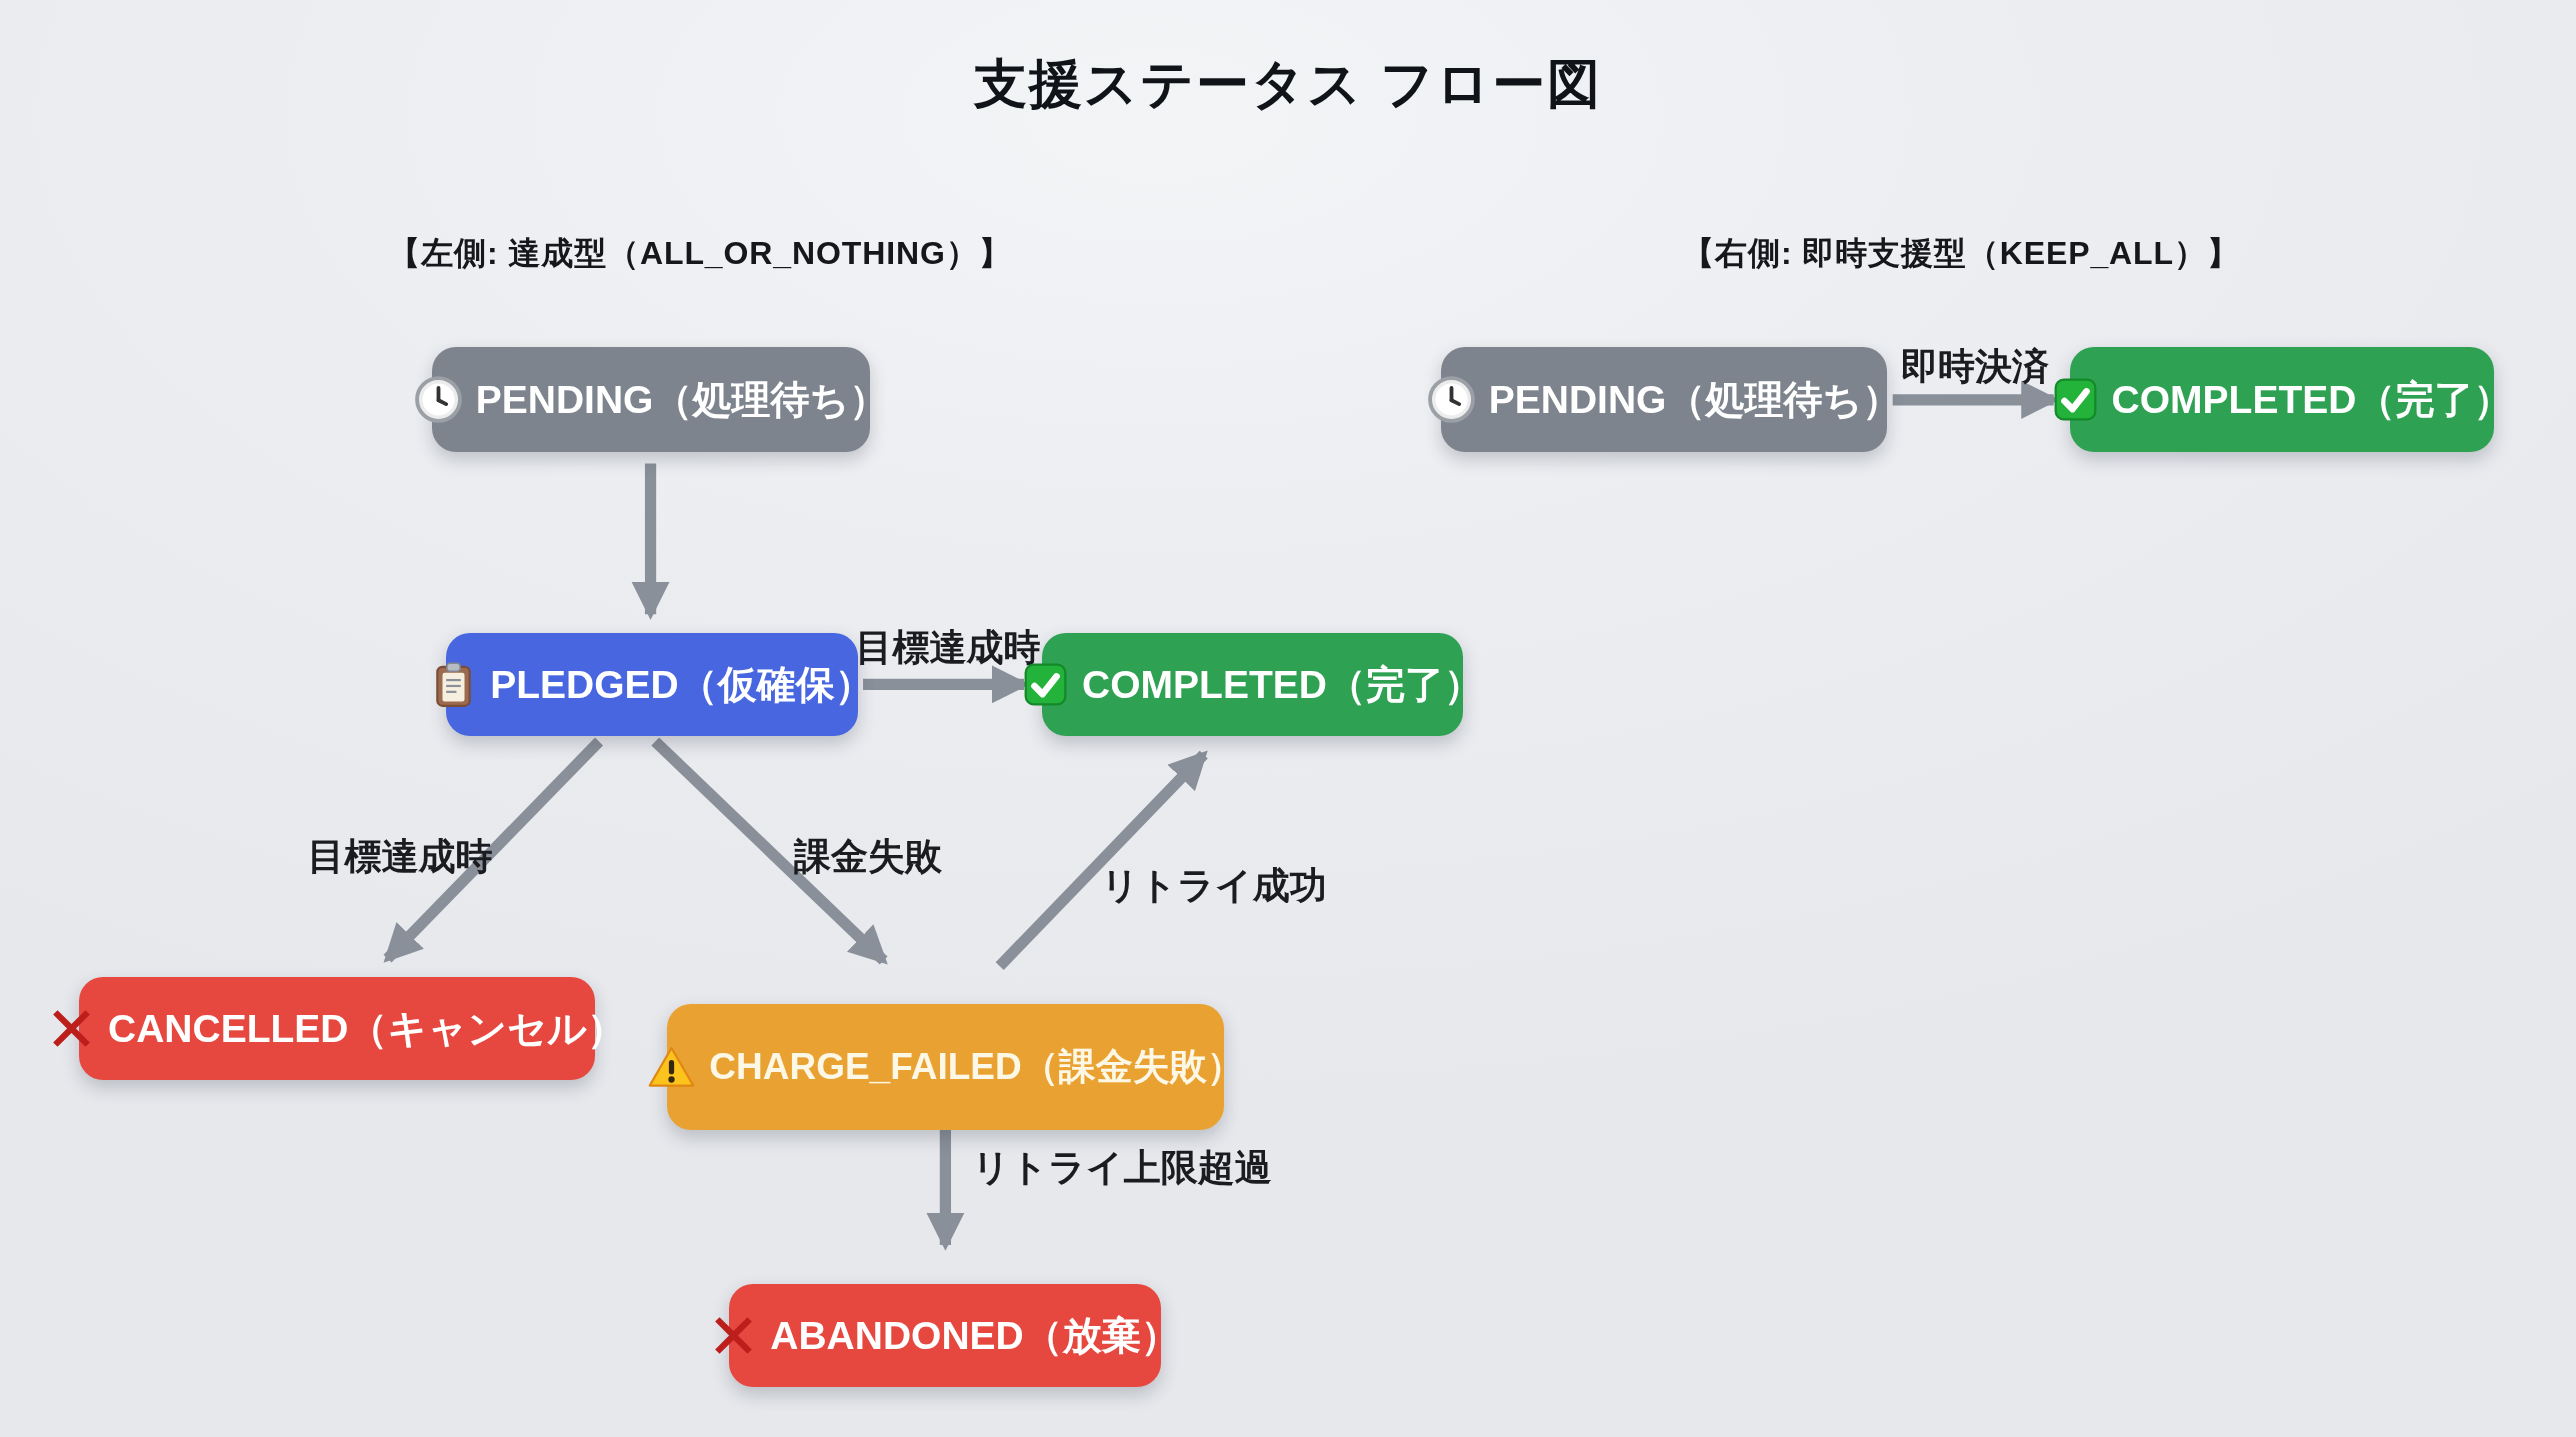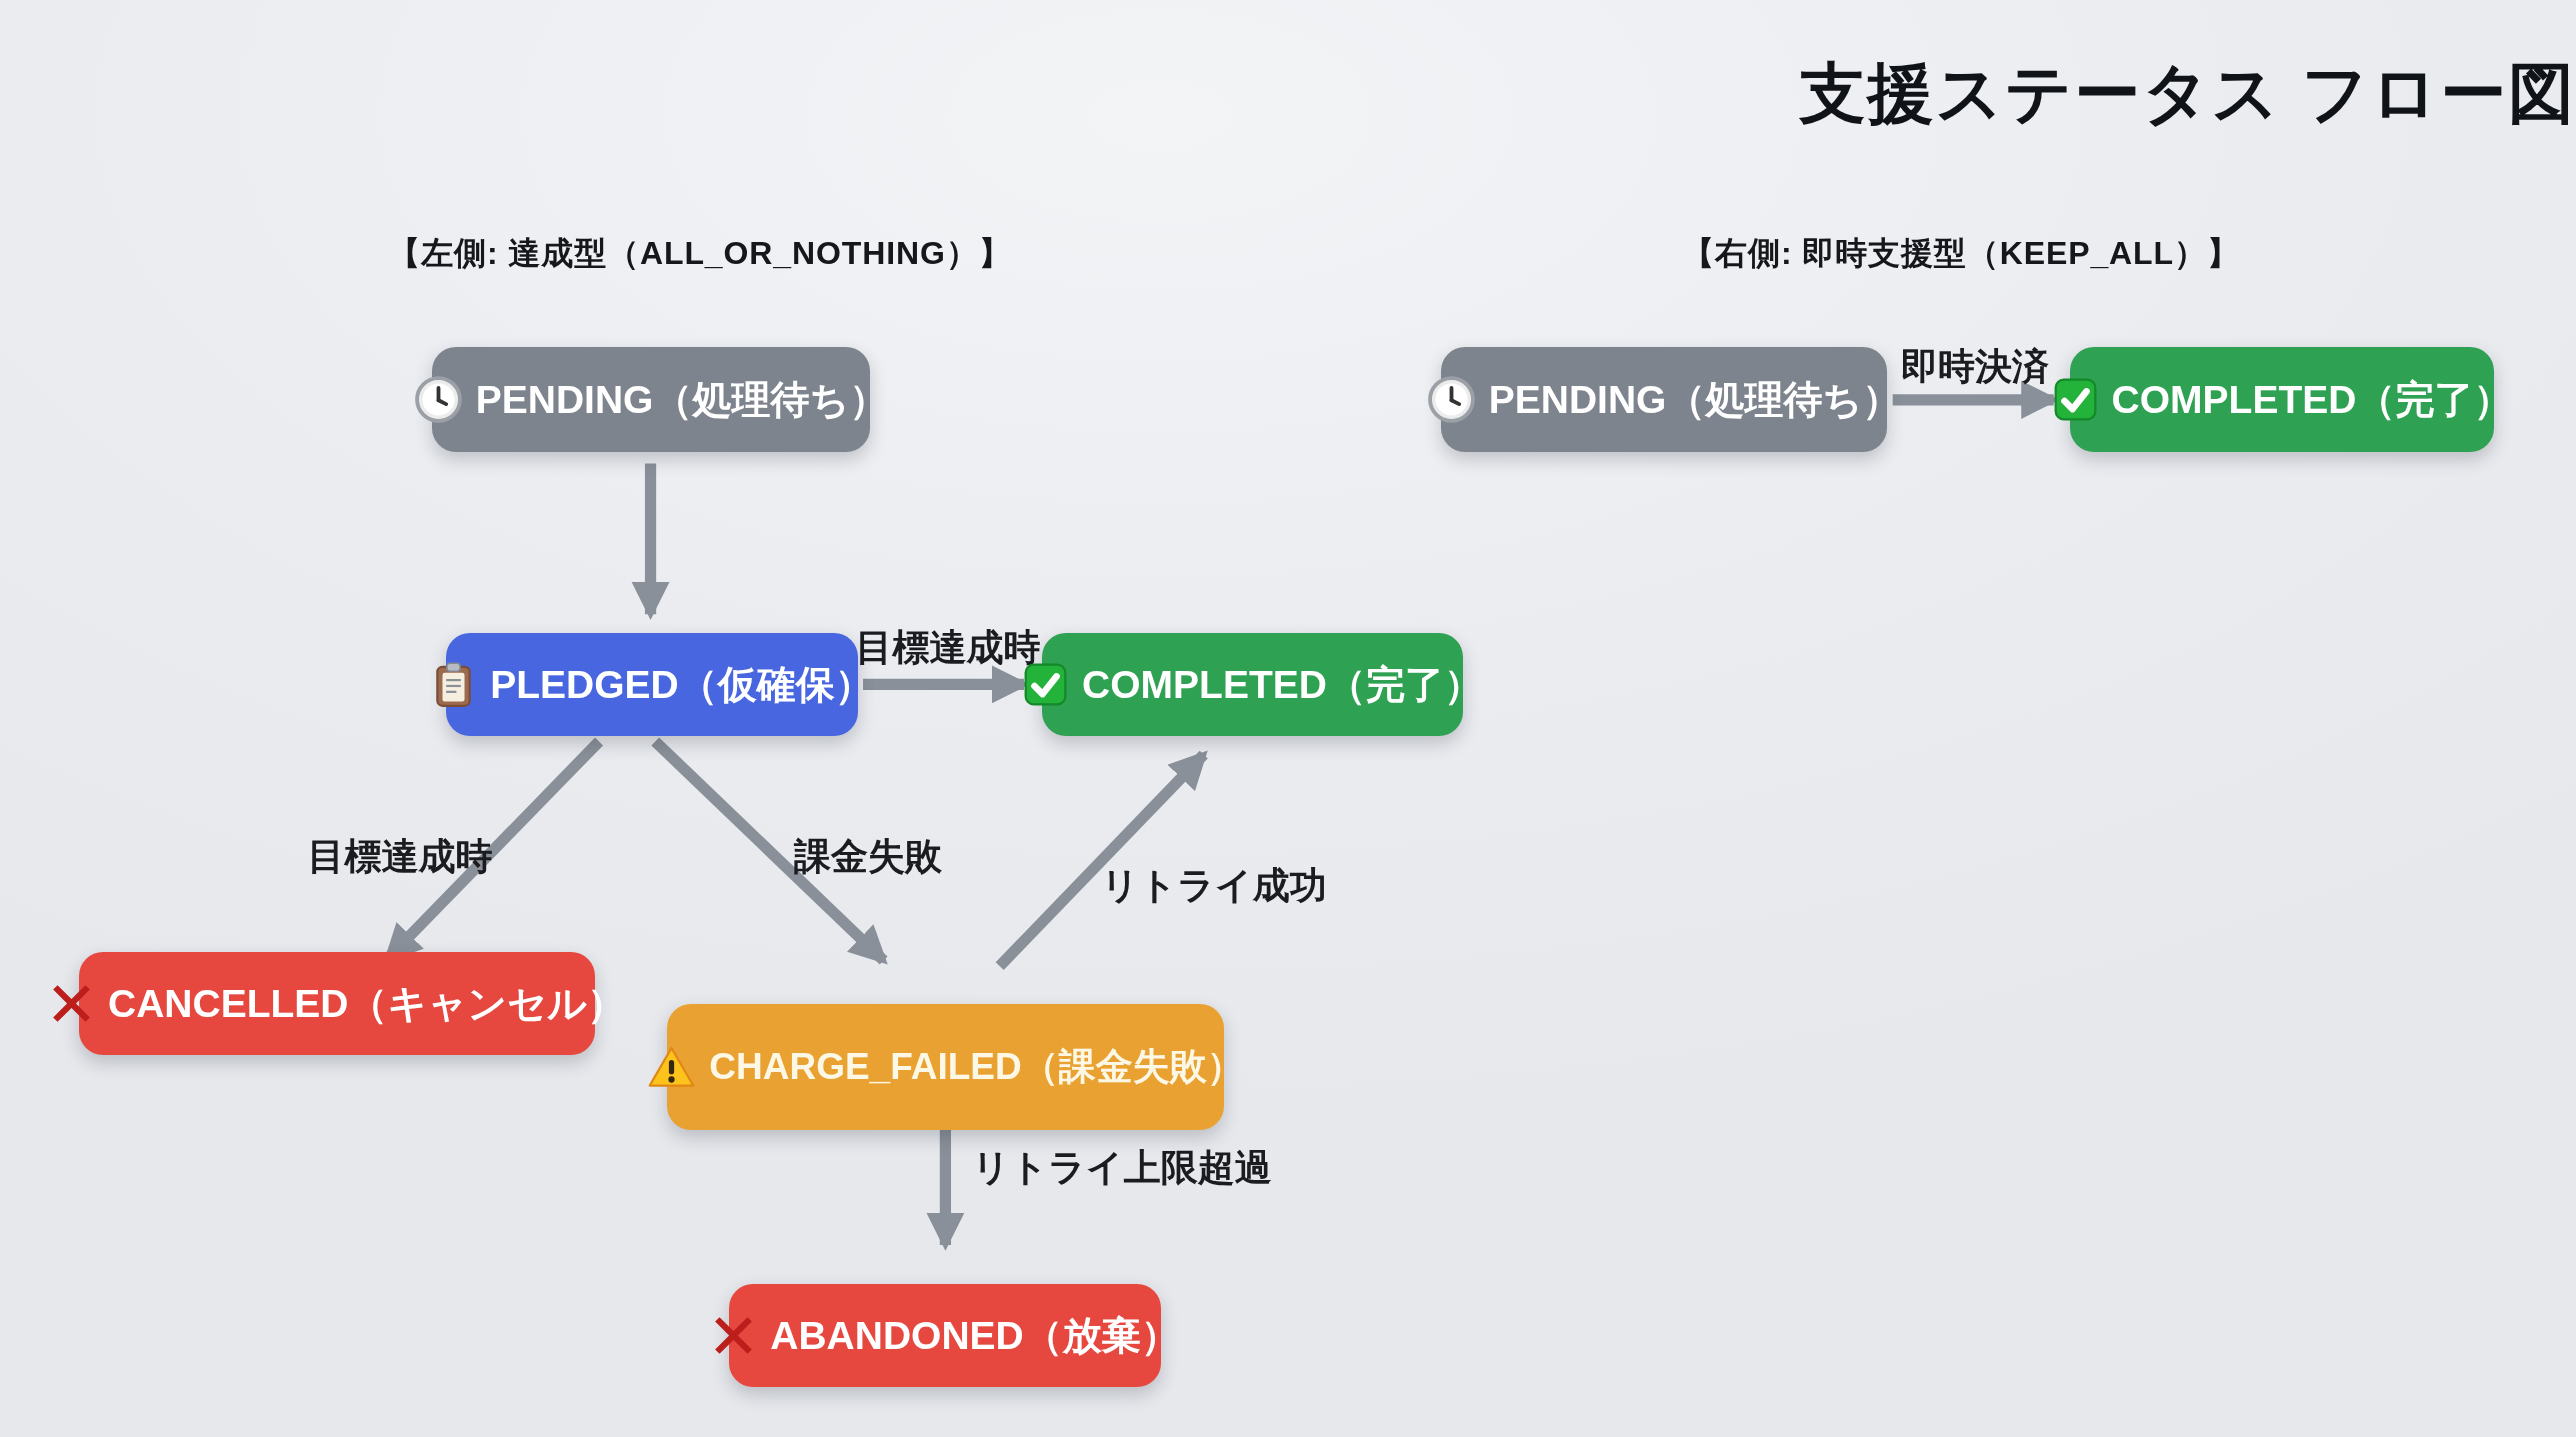--- a/index.html
+++ b/index.html
@@ -3,22 +3,22 @@
 <meta charset="utf-8">
 <style>
   html,body{margin:0;padding:0;}
   body{font-family:"Liberation Sans","DejaVu Sans",sans-serif;}
   .canvas{
     position:relative;width:2576px;height:1438px;overflow:hidden;
     background:radial-gradient(ellipse 2059px 1030px at 45% 8%, #f3f4f6 0%, #eaecf0 55%, #e6e8ec 100%);
     color:#15171a;
   }
   .title{
-    position:absolute;left:0;right:0;top:49px;text-align:right;
-    font-size:66px;font-weight:900;letter-spacing:1.9px;color:#101317;
+    position:absolute;left:0;right:0;top:49px;text-align:center;
+    font-size:53px;font-weight:900;letter-spacing:1.9px;color:#101317;
   }
   .section-heading{
     position:absolute;transform:translateX(-50%);white-space:nowrap;
     font-size:32px;font-weight:800;color:#15171a;letter-spacing:0.9px;
   }
   .heading-left{left:700px;top:232px;}
   .heading-right{left:1961px;top:232px;}
   .node{
     position:absolute;display:flex;align-items:center;justify-content:center;
     gap:13px;border-radius:24px;white-space:nowrap;
@@ -100,21 +100,21 @@
   <div class="node node-green" style="left:1042px;top:633px;width:421px;height:103px;">
     <span class="icon">
       <svg width="47" height="47" viewBox="0 0 64 64">
         <rect x="5" y="5" width="54" height="54" rx="11" fill="#23b33a" stroke="#14892a" stroke-width="3"></rect>
         <path d="M17 34 L28 45 L47 21" stroke="#ffffff" stroke-width="9" fill="none" stroke-linecap="round" stroke-linejoin="round"></path>
       </svg>
     </span>
     <span>COMPLETED（完了）</span>
   </div>
 
-  <div class="node node-red" style="left:79px;top:952px;width:516px;height:103px;">
+  <div class="node node-red" style="left:79px;top:977px;width:516px;height:103px;">
     <span class="icon">
       <svg width="47" height="47" viewBox="0 0 64 64">
         <path d="M13 7 L32 26 L51 7 L57 13 L38 32 L57 51 L51 57 L32 38 L13 57 L7 51 L26 32 L7 13 Z" fill="#bc1f1b"></path>
       </svg>
     </span>
     <span>CANCELLED（キャンセル）</span>
   </div>
 
   <div class="node node-orange" style="left:667px;top:1004px;width:557px;height:126px;font-size:37px;">
     <span class="icon">

